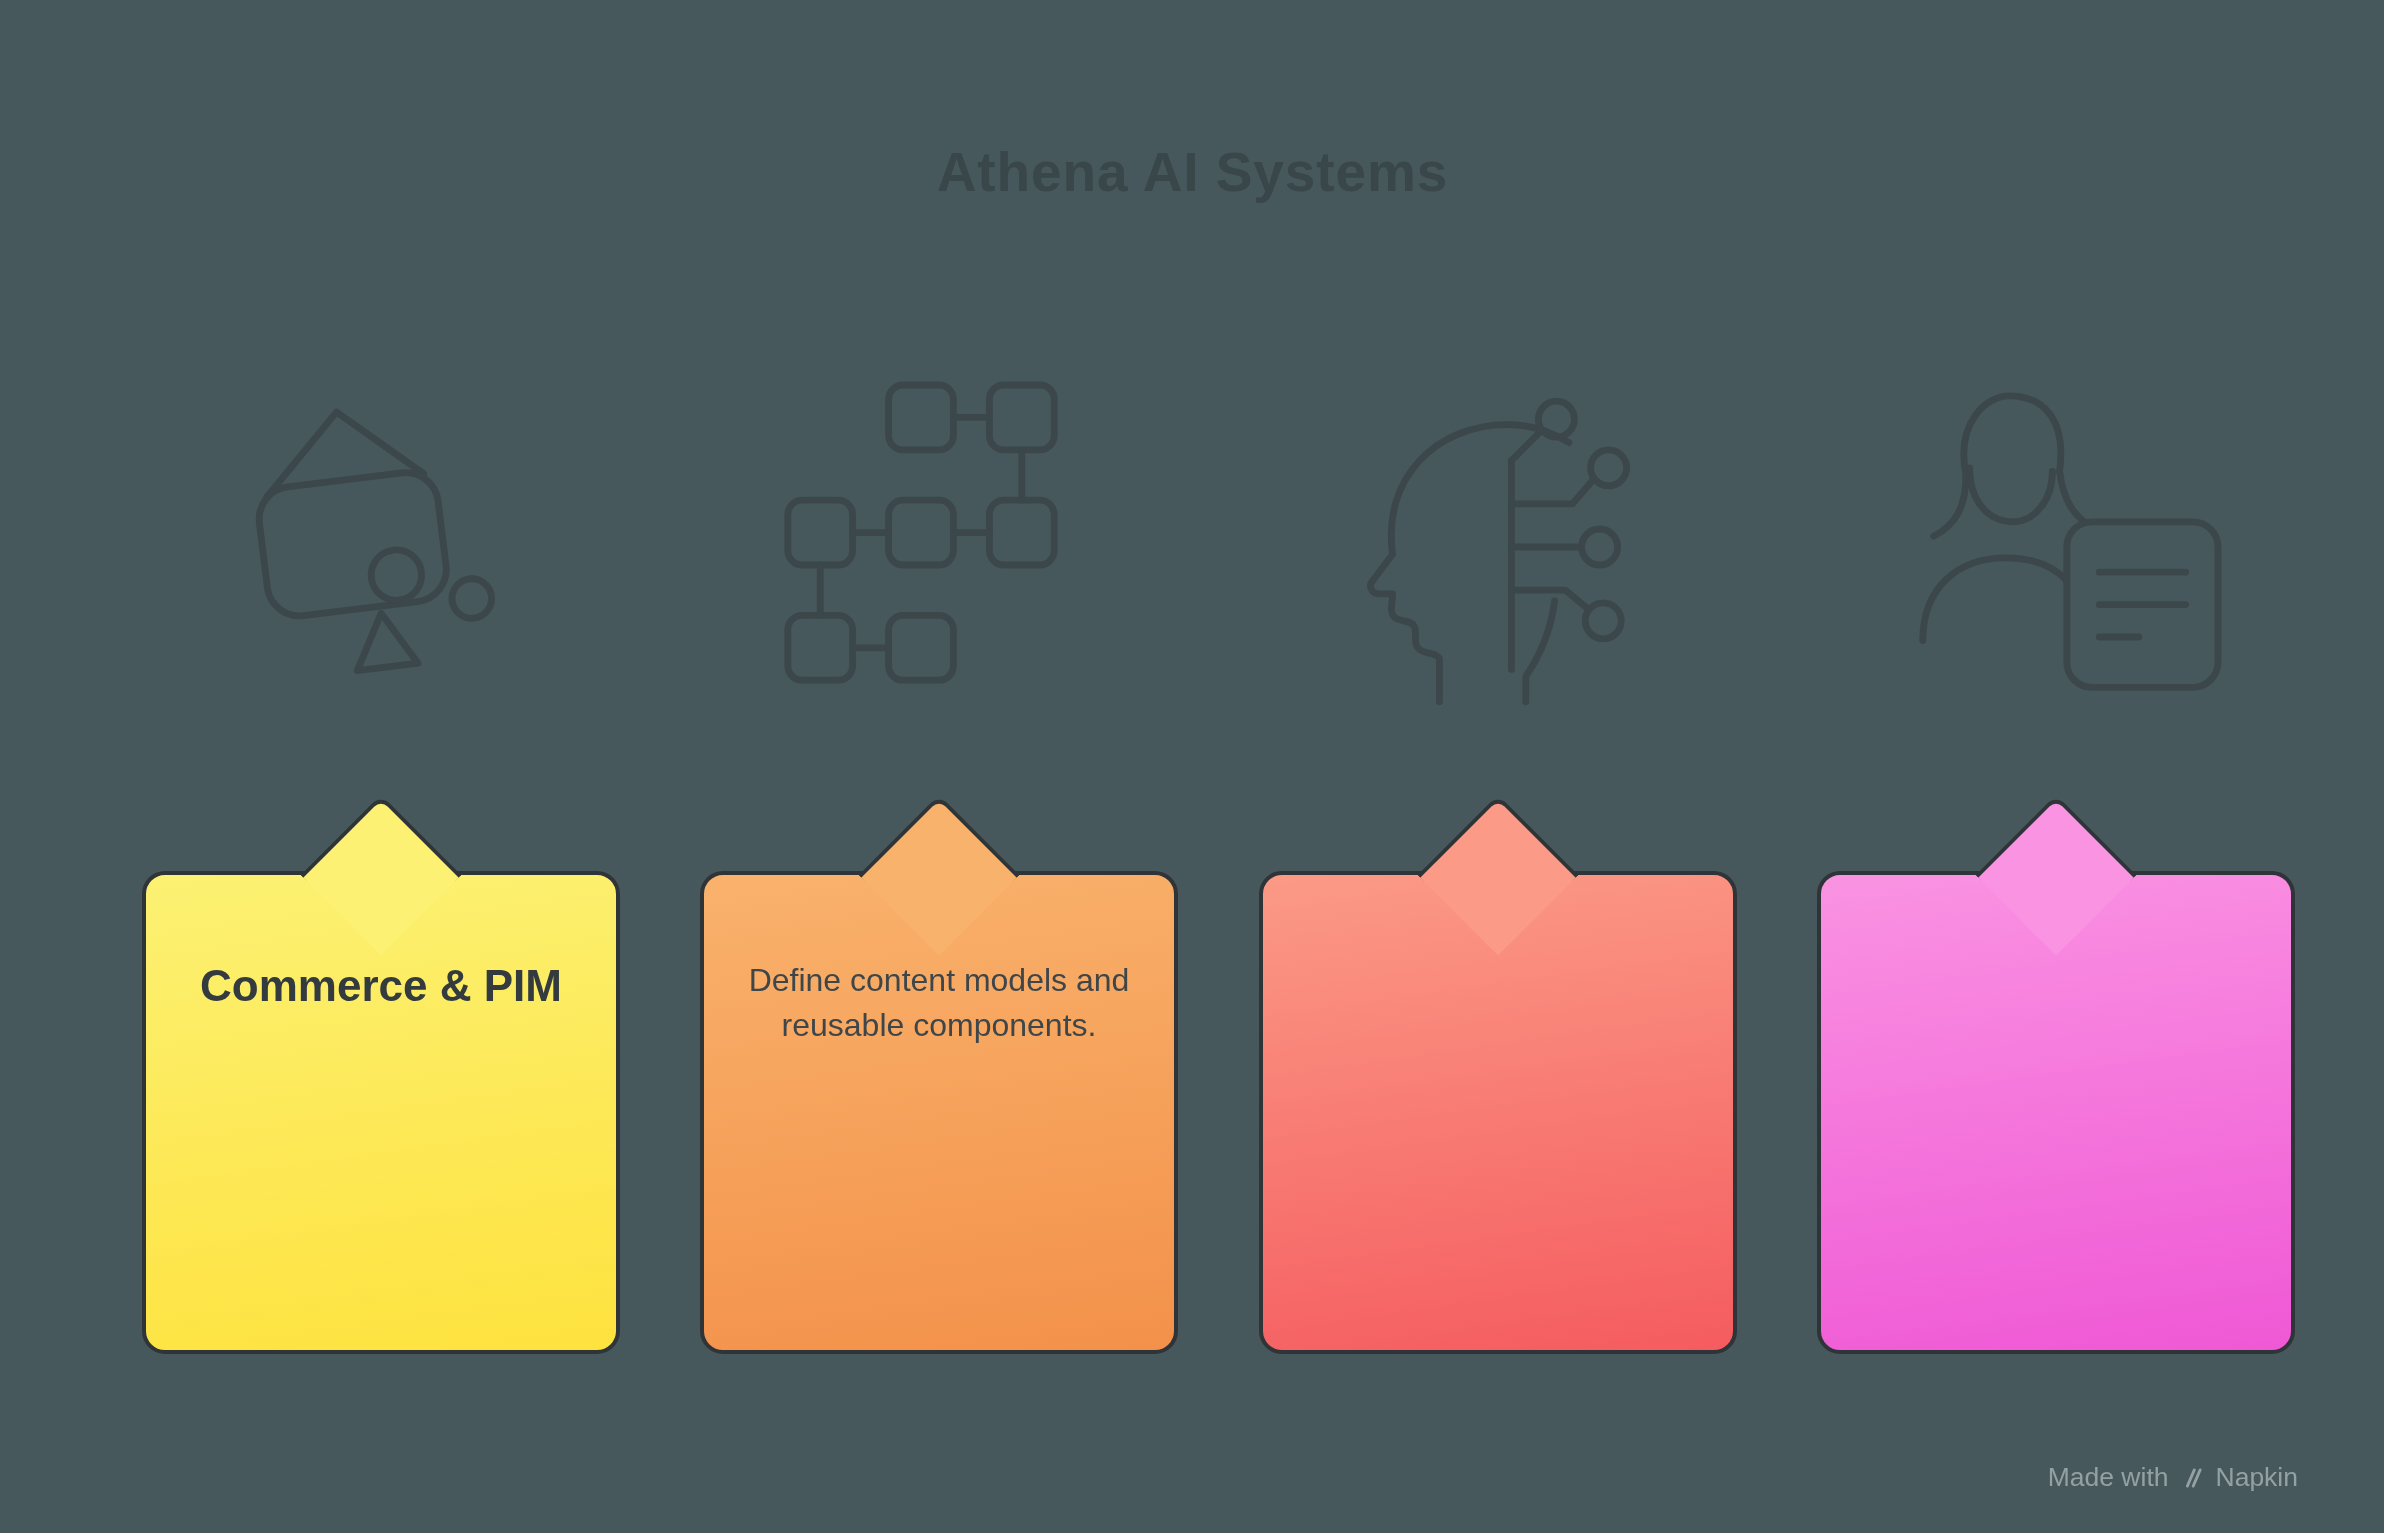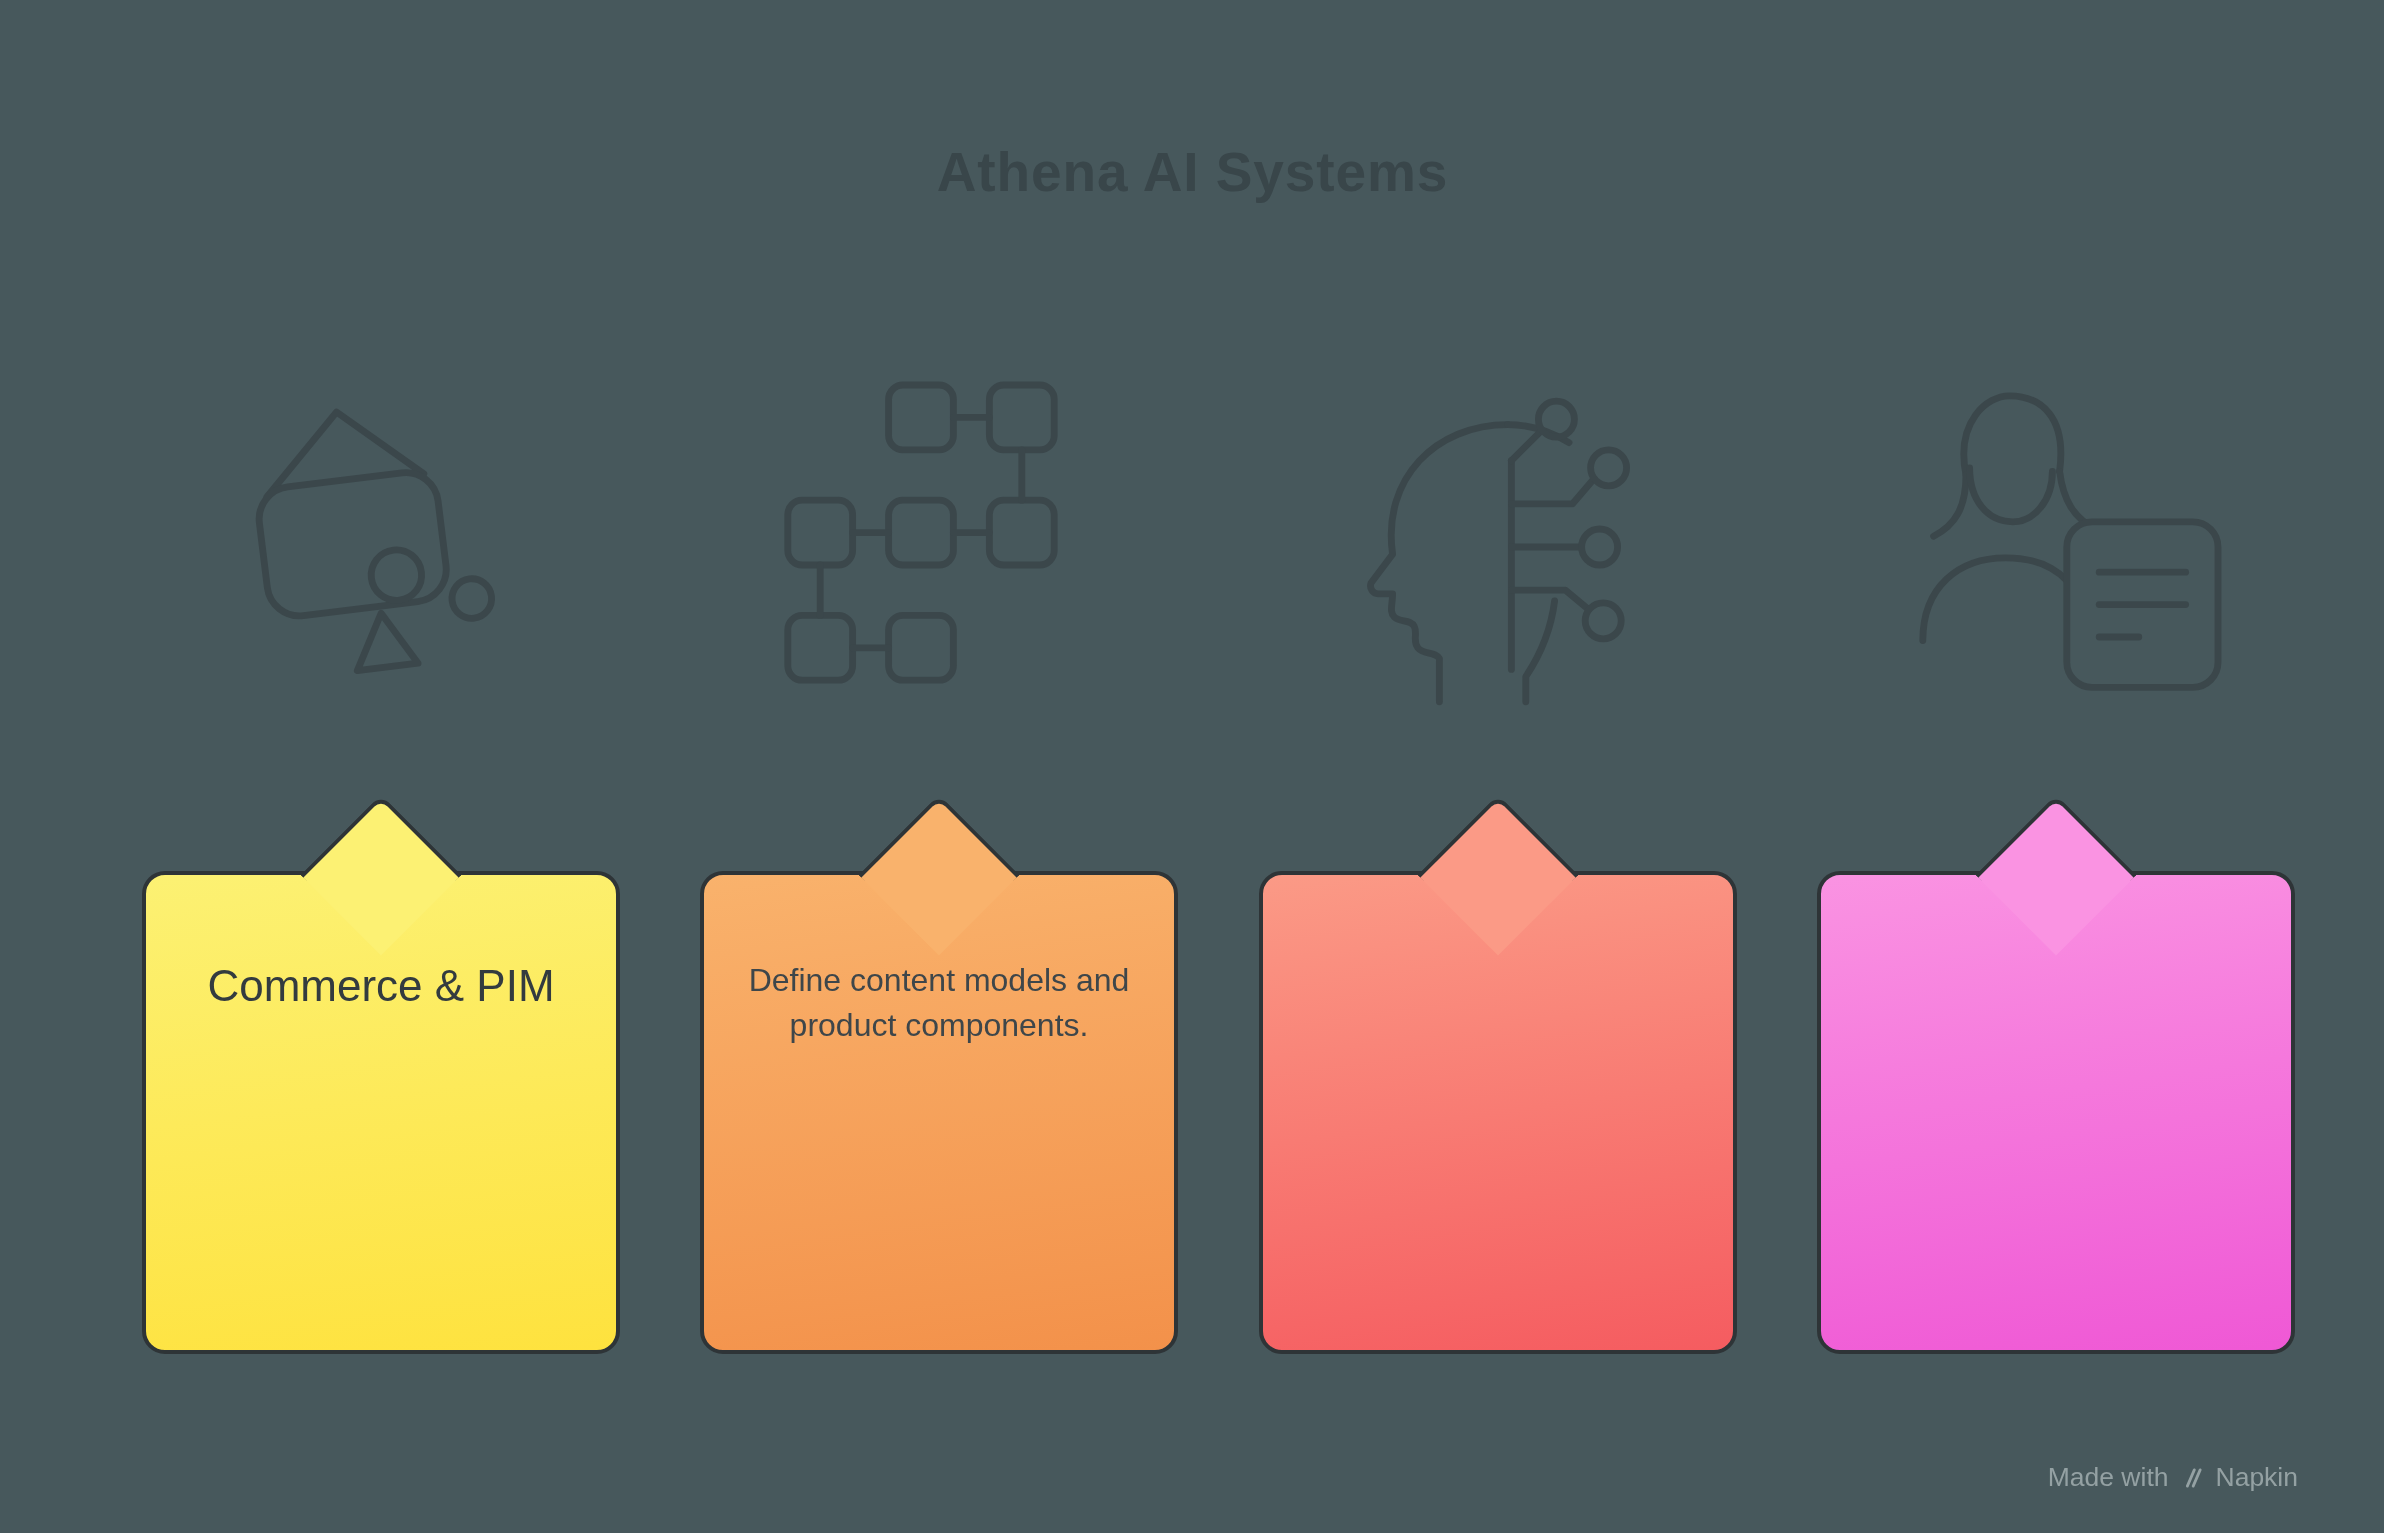--- a/index.html
+++ b/index.html
@@ -78,21 +78,21 @@
     position: relative;
     height: 100%;
     display: flex;
     flex-direction: column;
     align-items: center;
     text-align: center;
     padding: 83px 40px 0;
   }
   .card-heading {
     font-size: 44px;
-    font-weight: 400;
+    font-weight: 700;
     line-height: 1.28;
     color: var(--heading);
     margin-bottom: 28px;
   }
   .card-body {
     font-size: 32px;
     line-height: 1.42;
     color: var(--body-text);
   }
 
@@ -185,21 +185,21 @@
   <section class="card c0" style="background: linear-gradient(172deg, rgb(252, 241, 115) 0%, rgb(254, 226, 62) 100%);">
     <div class="pointer" style="background: rgb(252, 241, 115);"></div>
     <div class="card-content">
       <h2 class="card-heading">Commerce &amp; PIM</h2>
     </div>
   </section>
 
   <section class="card c1" style="background: linear-gradient(172deg, rgb(249, 178, 108) 0%, rgb(243, 145, 74) 100%);">
     <div class="pointer" style="background: rgb(249, 178, 108);"></div>
     <div class="card-content">
-      <p class="card-body">Define content models and product components.</p>
+      <p class="card-body">Define content models and reusable components.</p>
     </div>
   </section>
 
   <section class="card c2" style="background: linear-gradient(172deg, rgb(251, 154, 134) 0%, rgb(245, 92, 96) 100%);">
     <div class="pointer" style="background: rgb(251, 154, 134);"></div>
     <div class="card-content">
     </div>
   </section>
 
   <section class="card c3" style="background: linear-gradient(172deg, rgb(250, 147, 226) 0%, rgb(239, 88, 213) 100%);">

